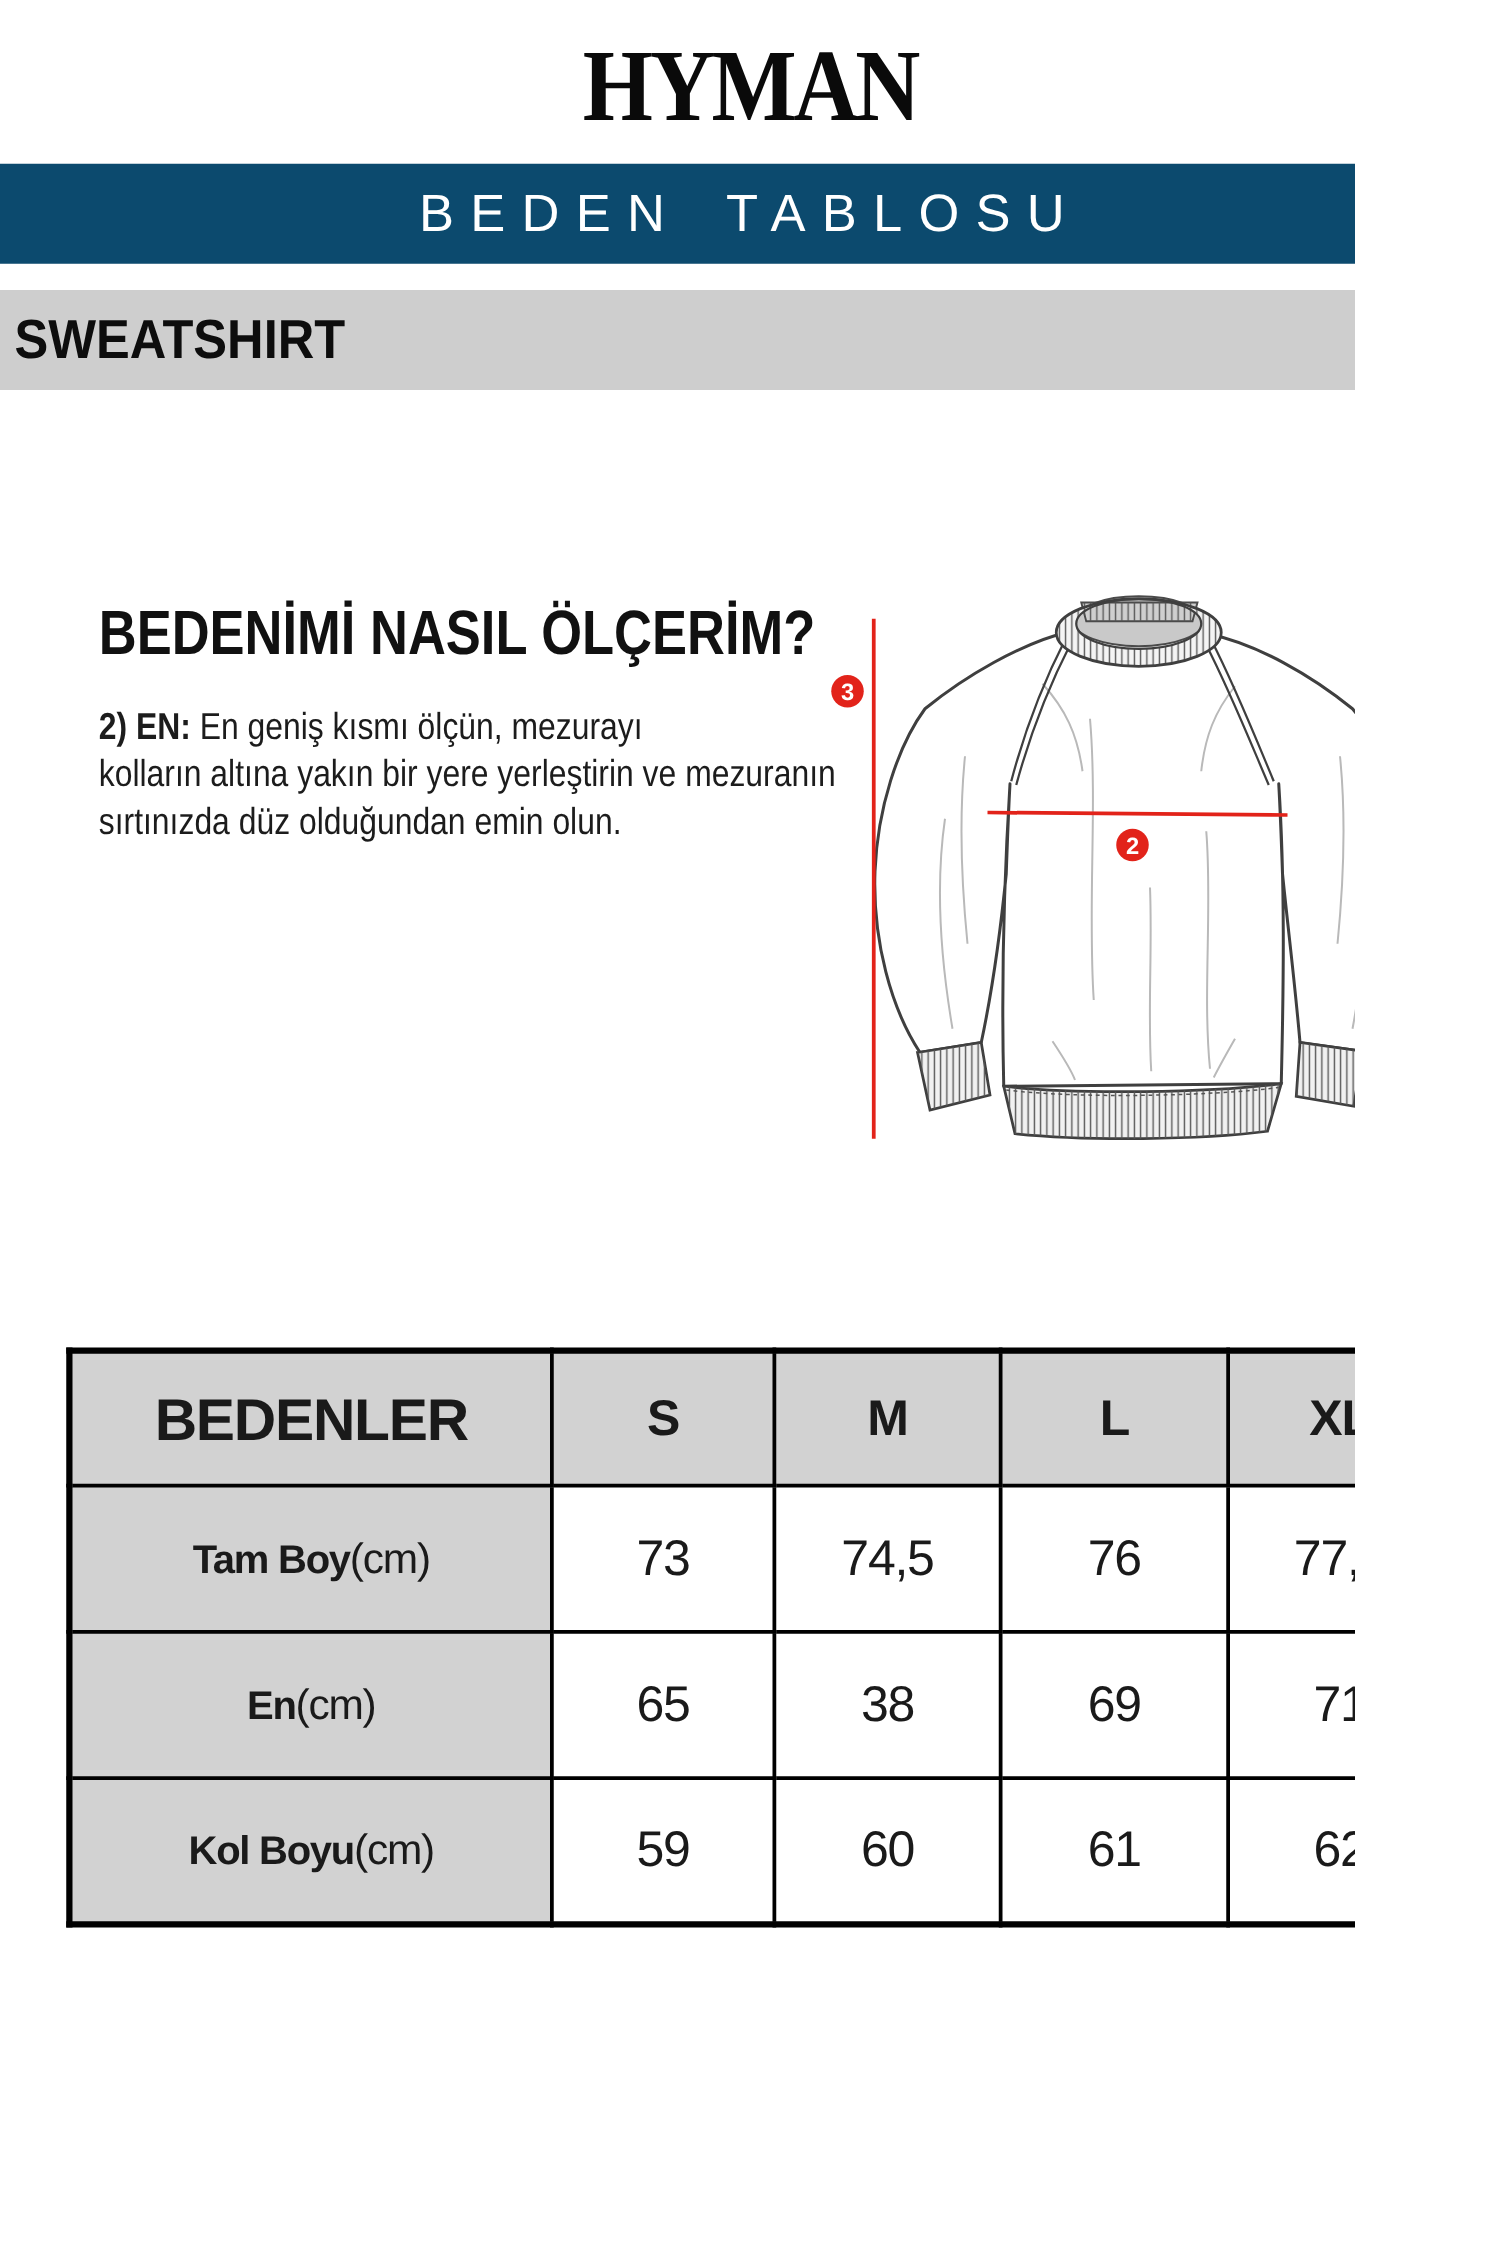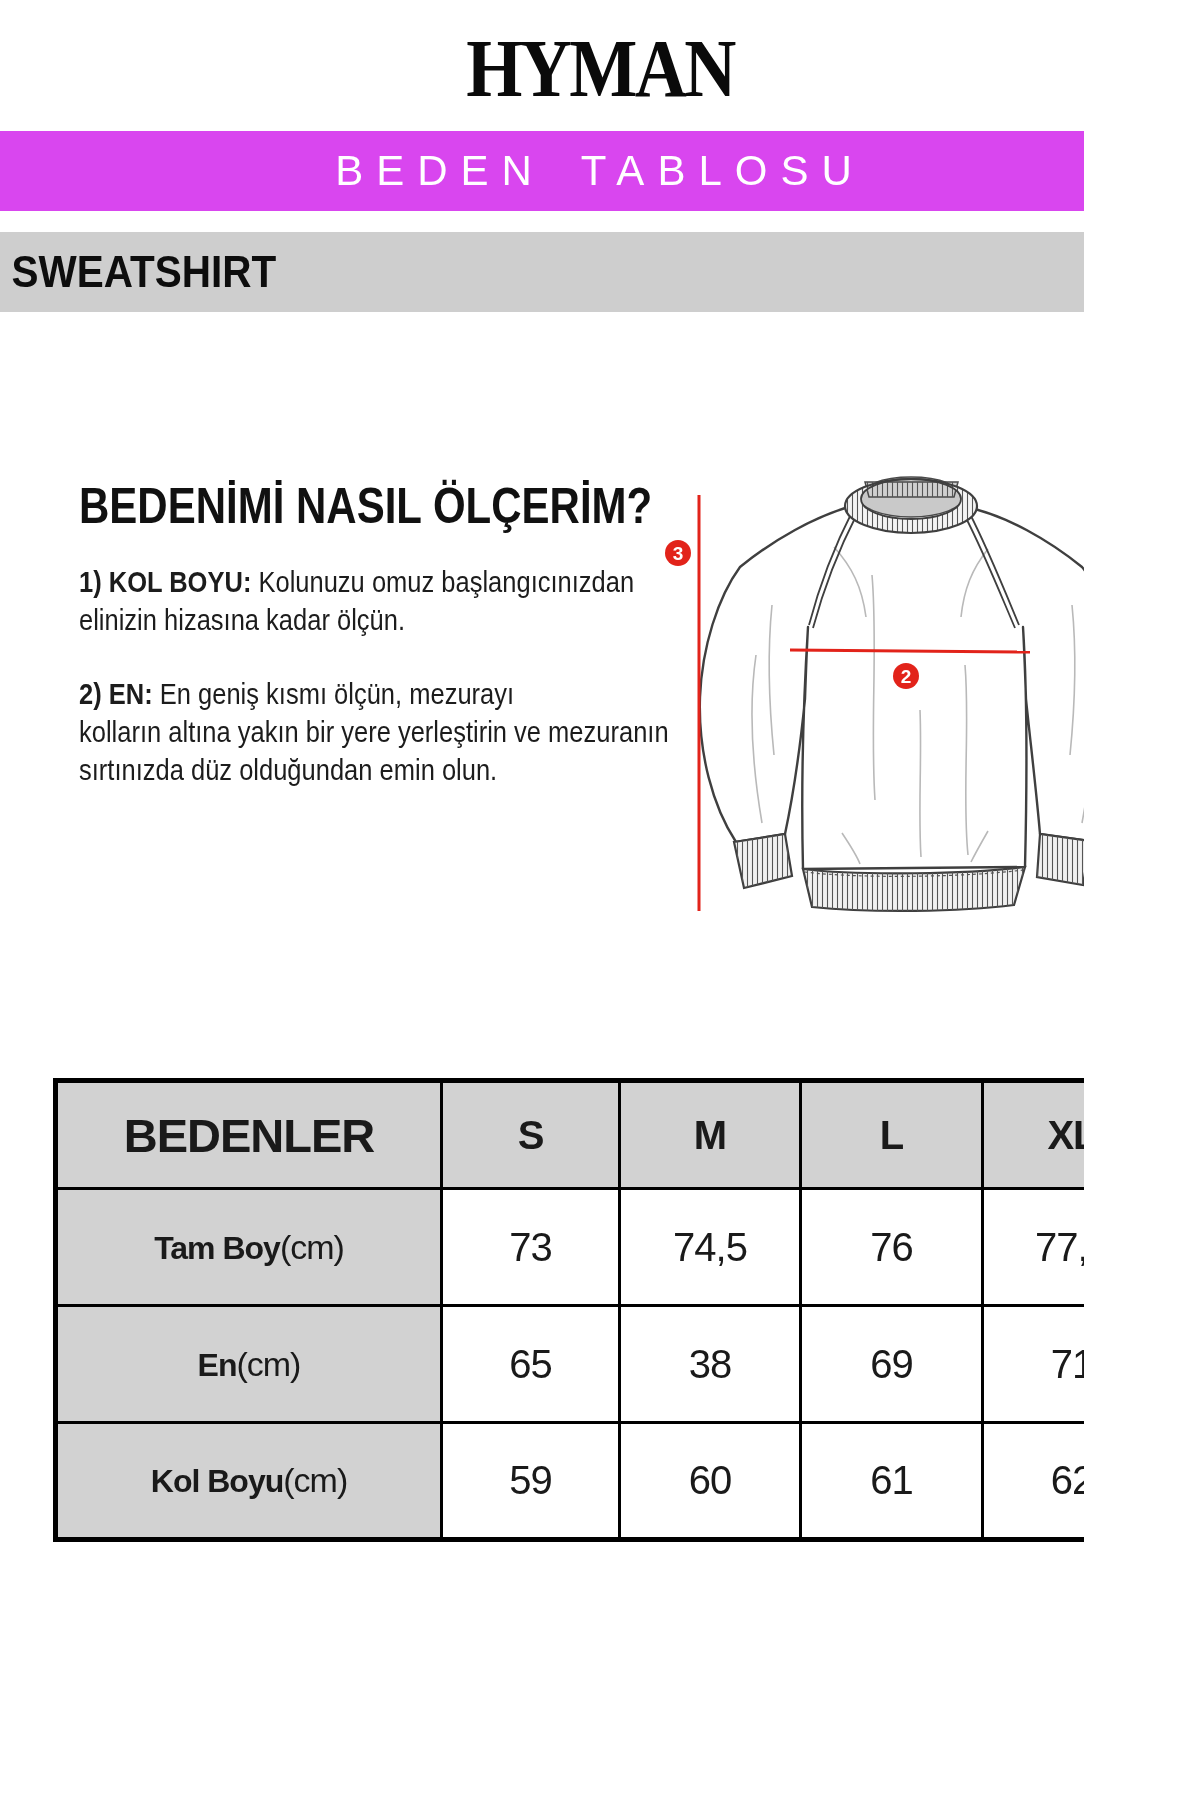--- a/index.html
+++ b/index.html
@@ -9,21 +9,21 @@
   }
   
   .logo{
     position:absolute;top:28px;left:0;width:1200px;text-align:center;
     font-family:"Liberation Serif",serif;font-weight:700;font-size:82px;line-height:1;
     letter-spacing:-3px;color:#0a0a0a;
   }
   .logo .squeeze{display:inline-block;transform:scaleX(0.88);transform-origin:center;}
   
   .banner{
-    position:absolute;top:131px;left:0;width:1200px;height:80px;background:#d946ef;
+    position:absolute;top:131px;left:0;width:1200px;height:80px;background:#0c4a6e;
     text-align:center;
   }
   .banner .txt{
     color:#ffffff;font-size:42px;font-weight:400;line-height:80px;
     letter-spacing:13px;word-spacing:12px;
   }
   
   .product-band{
     position:absolute;top:232px;left:0;width:1200px;height:80px;background:#cecece;
   }
@@ -75,26 +75,20 @@
     <div class="txt">BEDEN TABLOSU</div>
   </div>
 
   <div class="product-band">
     <div class="txt">SWEATSHIRT</div>
   </div>
 
   <div class="instructions">
     <h2>BEDENİMİ NASIL ÖLÇERİM?</h2>
 
-    <p class="instr">
-      <span class="iline">
-        <b>1) KOL BOYU:</b><span> Kolunuzu omuz başlangıcınızdan</span>
-      </span>
-      <span class="iline">elinizin hizasına kadar ölçün.</span>
-    </p>
 
     <p class="instr">
       <span class="iline">
         <b>2) EN:</b><span> En geniş kısmı ölçün, mezurayı</span>
       </span>
       <span class="iline">kolların altına yakın bir yere yerleştirin ve mezuranın</span>
       <span class="iline">sırtınızda düz olduğundan emin olun.</span>
     </p>
 
   </div>

